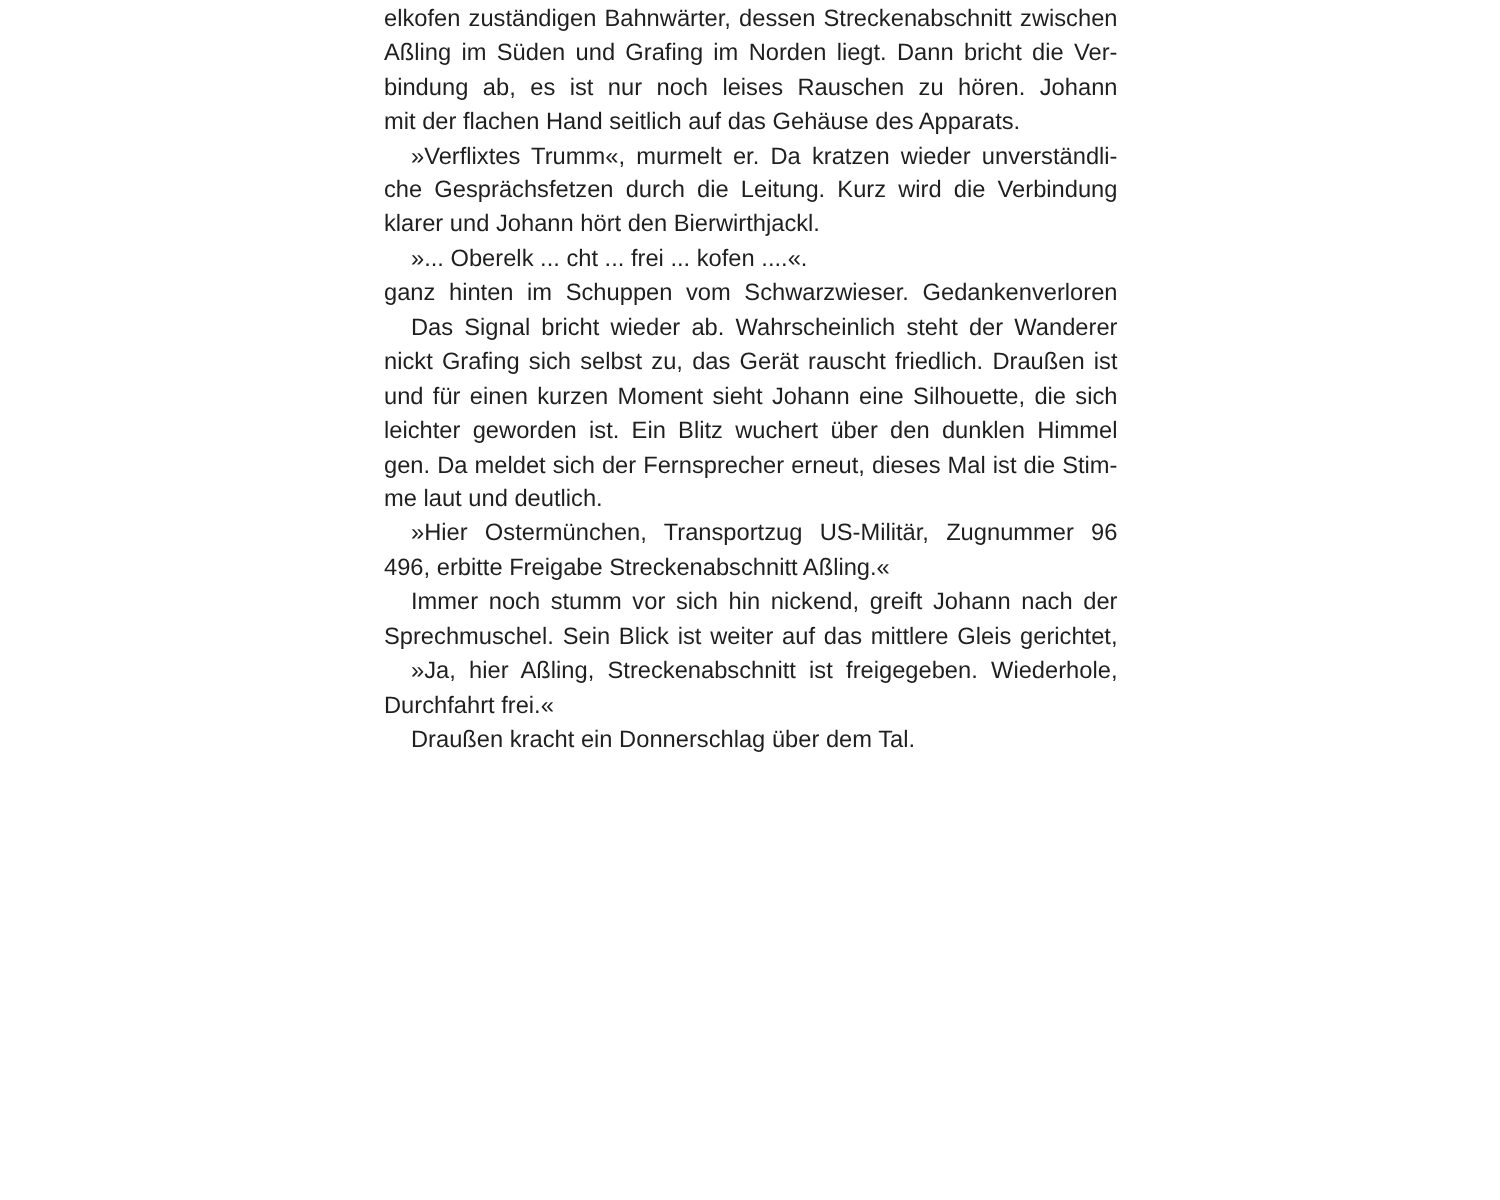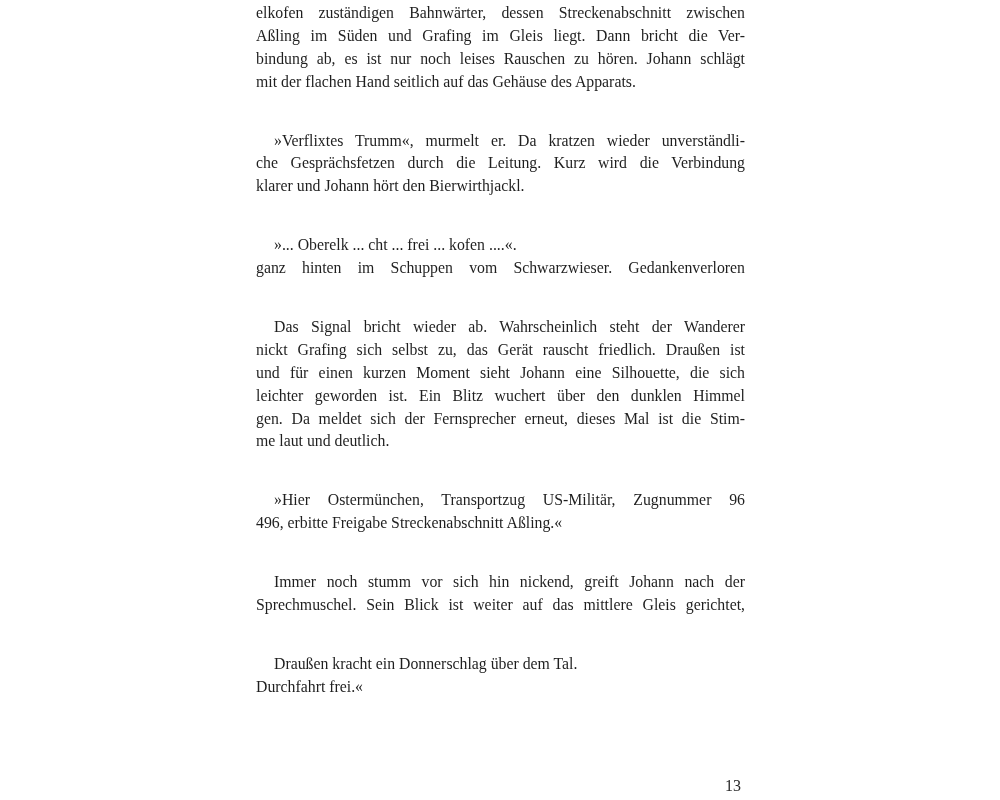--- a/index.html
+++ b/index.html
@@ -6,21 +6,21 @@
     margin: 0;
     padding: 0;
     background: #ffffff;
   }
   .page {
     position: relative;
     width: 1000px;
     height: 800px;
     background: #ffffff;
     overflow: hidden;
-    font-family: Liberation Serif, serif;
+    font-family: Liberation Sans, sans-serif;
     color: #1f1f1f;
   }
   .text-block {
     position: absolute;
     left: 256px;
     top: 2px;
     width: 489px;
     font-size: 15.8px;
   }
   .line {
@@ -29,55 +29,54 @@
     text-align: justify;
     text-align-last: justify;
     white-space: normal;
     overflow: hidden;
   }
   .line.last {
     text-align-last: left;
   }
   .line.indent {
     padding-left: 18px;
-    margin-top: 36px;
   }
   .page-number {
     position: absolute;
     left: 256px;
     top: 777px;
     width: 489px;
     text-align: right;
     padding-right: 4px;
     box-sizing: border-box;
     font-size: 16px;
     color: #2a2a2a;
   }
 </style>
 </head>
 <body>
 
 <div class="page">
   <div class="text-block" id="text-block">
       <div class="line">elkofen zuständigen Bahnwärter, dessen Streckenabschnitt zwischen</div>
-      <div class="line">Aßling im Süden und Grafing im Gleis liegt. Dann bricht die Ver-</div>
+      <div class="line">Aßling im Süden und Grafing im Norden liegt. Dann bricht die Ver-</div>
       <div class="line">bindung ab, es ist nur noch leises Rauschen zu hören. Johann schlägt</div>
       <div class="line last">mit der flachen Hand seitlich auf das Gehäuse des Apparats.</div>
       <div class="line indent">»Verflixtes Trumm«, murmelt er. Da kratzen wieder unverständli-</div>
       <div class="line">che Gesprächsfetzen durch die Leitung. Kurz wird die Verbindung</div>
       <div class="line last">klarer und Johann hört den Bierwirthjackl.</div>
       <div class="line last indent">»... Oberelk ... cht ... frei ... kofen ....«.</div>
       <div class="line">ganz hinten im Schuppen vom Schwarzwieser. Gedankenverloren</div>
       <div class="line indent">Das Signal bricht wieder ab. Wahrscheinlich steht der Wanderer</div>
       <div class="line">nickt Grafing sich selbst zu, das Gerät rauscht friedlich. Draußen ist</div>
       <div class="line">und für einen kurzen Moment sieht Johann eine Silhouette, die sich</div>
       <div class="line">leichter geworden ist. Ein Blitz wuchert über den dunklen Himmel</div>
       <div class="line">gen. Da meldet sich der Fernsprecher erneut, dieses Mal ist die Stim-</div>
       <div class="line last">me laut und deutlich.</div>
       <div class="line indent">»Hier Ostermünchen, Transportzug US-Militär, Zugnummer 96</div>
       <div class="line last">496, erbitte Freigabe Streckenabschnitt Aßling.«</div>
       <div class="line indent">Immer noch stumm vor sich hin nickend, greift Johann nach der</div>
       <div class="line">Sprechmuschel. Sein Blick ist weiter auf das mittlere Gleis gerichtet,</div>
+      <div class="line indent">»Ja, hier Aßling, Streckenabschnitt ist freigegeben. Wiederhole,</div>
+      <div class="line last">Durchfahrt frei.«</div>
       <div class="line last indent">Draußen kracht ein Donnerschlag über dem Tal.</div>
-      <div class="line last">Durchfahrt frei.«</div>
     </div>
-  <div class="page-number">13</div>
 </div>
 
 </body></html>

